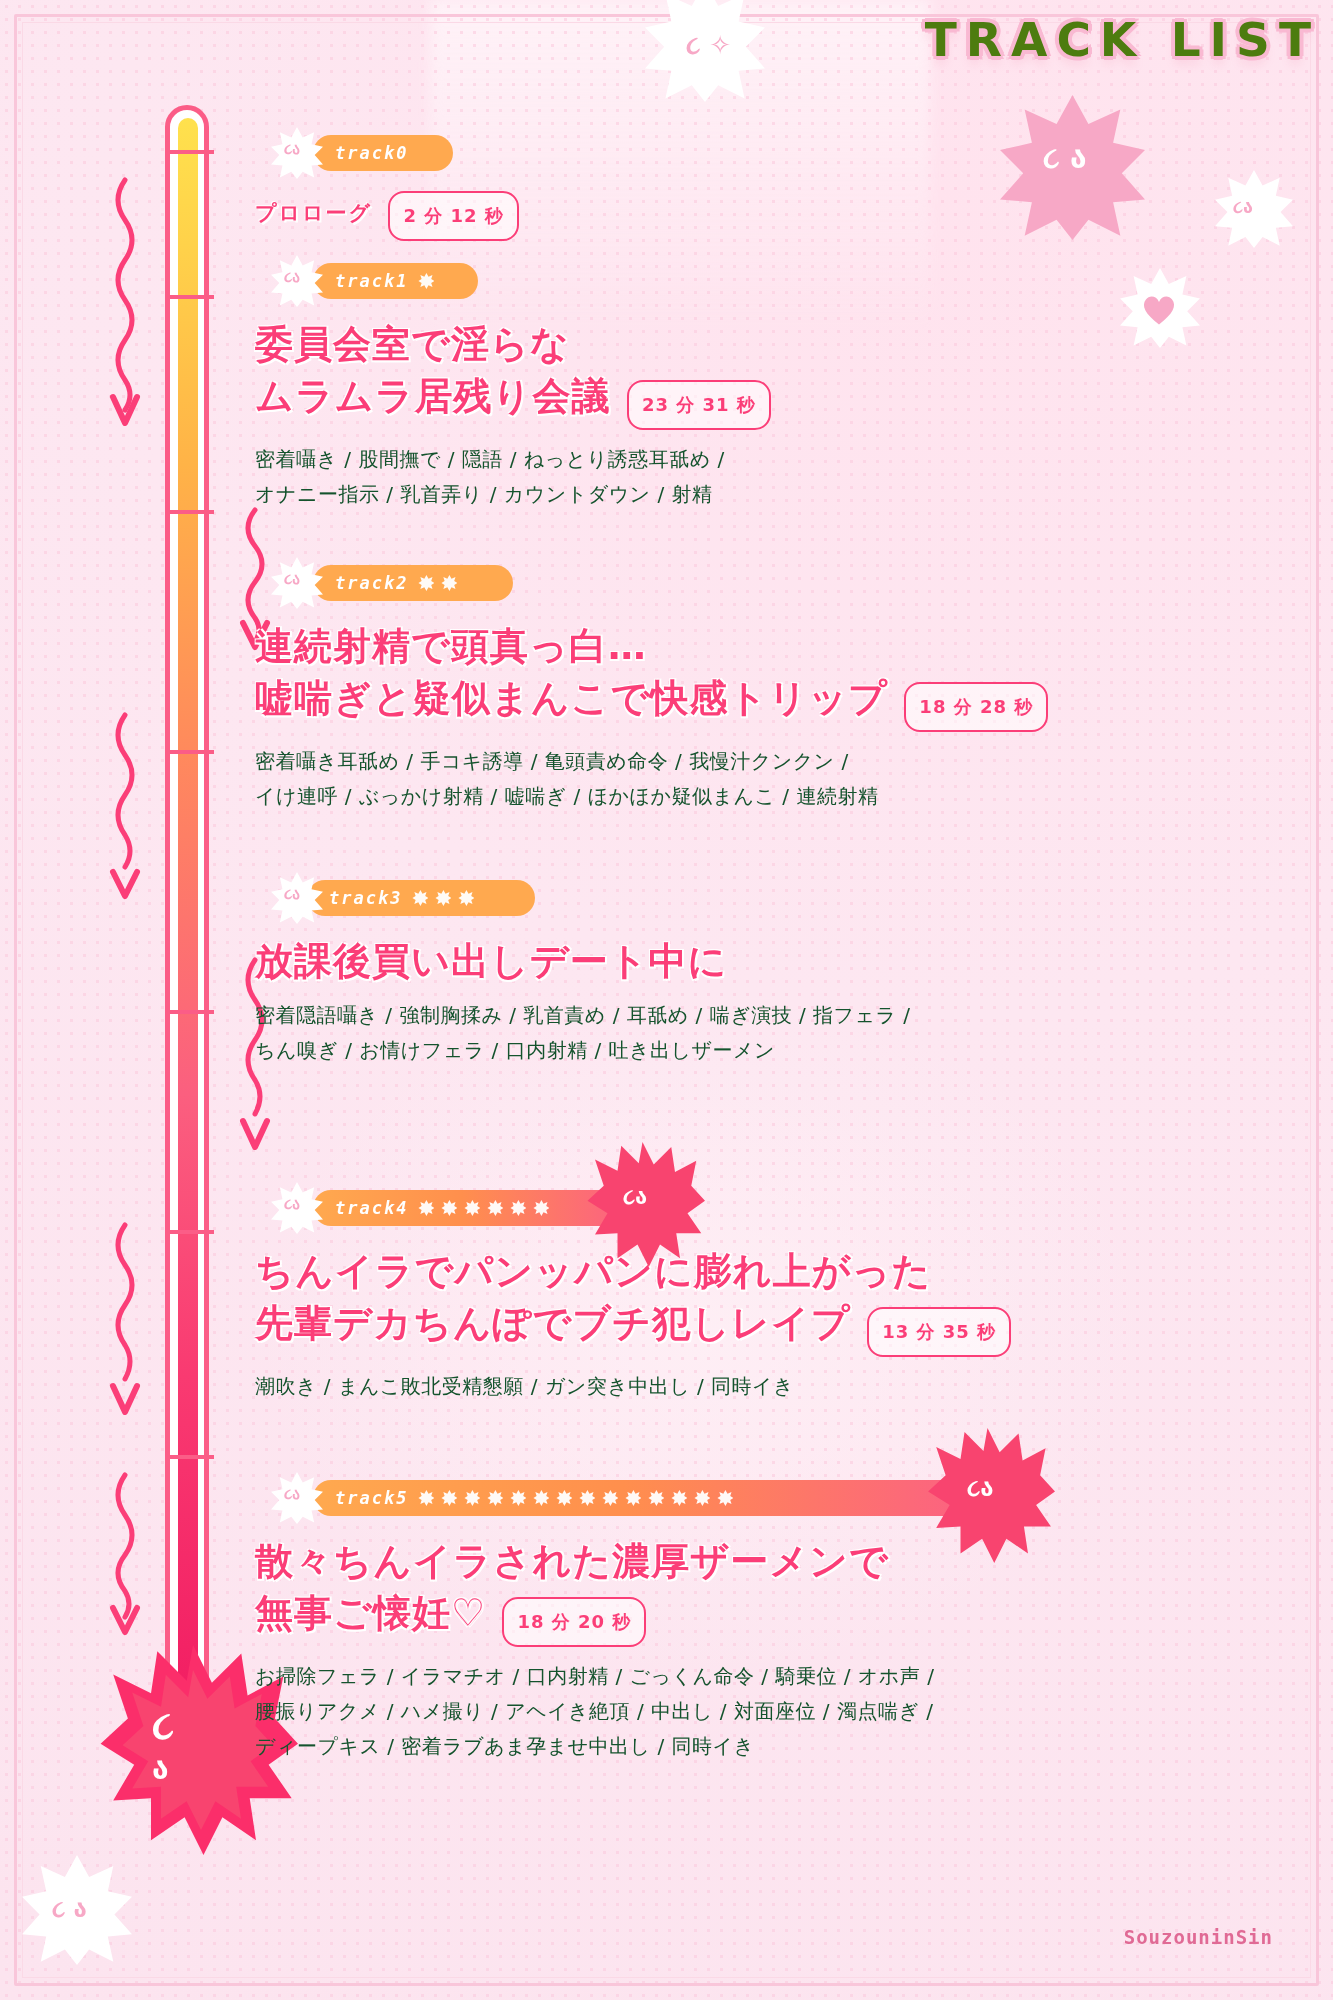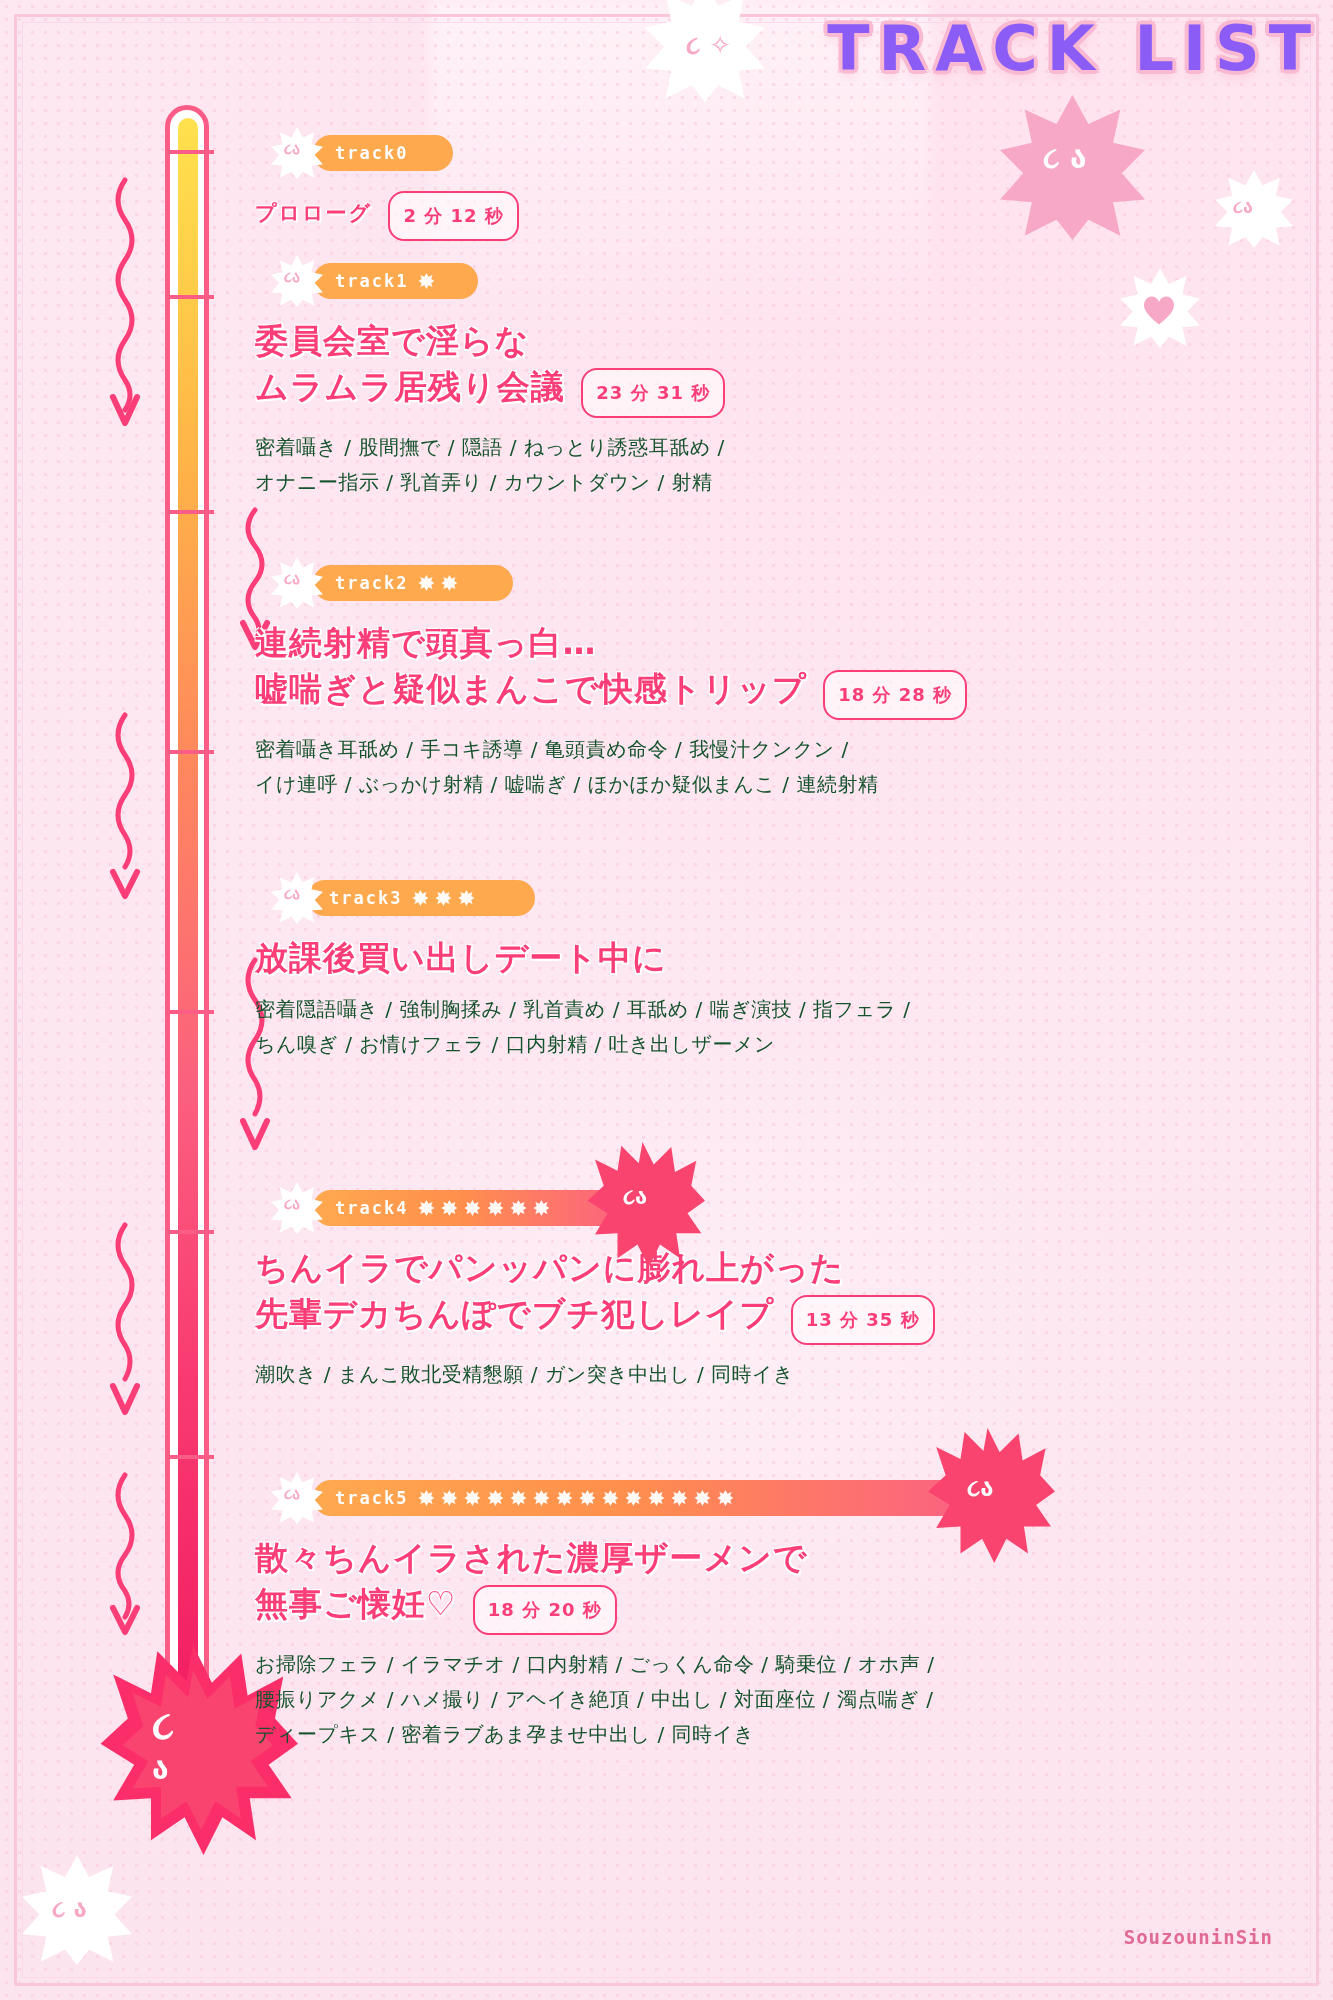--- a/index.html
+++ b/index.html
@@ -39,22 +39,22 @@
     border:1px solid #fbd9e6;pointer-events:none;
   }
 
   
   .title-bar{
     position:absolute;left:630px;top:10px;width:690px;height:80px;
   }
   .track-list-title{
     position:absolute;left:0;top:2px;width:690px;
     text-align:right;
-    font-size:62px;font-weight:bold;letter-spacing:9px;
-    color:#8b5cf6;
+    font-size:47px;font-weight:bold;letter-spacing:9px;
+    color:#4d7c0f;
     -webkit-text-stroke:0px;
     text-shadow:
       4px 0 0 #f9b9d2, -4px 0 0 #f9b9d2, 0 4px 0 #f9b9d2, 0 -4px 0 #f9b9d2,
       3px 3px 0 #f9b9d2, -3px 3px 0 #f9b9d2, 3px -3px 0 #f9b9d2, -3px -3px 0 #f9b9d2,
       0 8px 10px rgba(236,120,160,.18);
     font-family:"DejaVu Sans", sans-serif;
   }
 
   
   .star{
@@ -85,20 +85,21 @@
   }
 
   
   .track{position:absolute;}
   .badge-row{position:relative;height:42px;}
   .badge{
     position:absolute;left:58px;top:0;height:36px;
     background:#ffa94f;border-radius:18px;
     display:flex;align-items:center;padding:0 16px 0 22px;
     box-sizing:border-box;
+    font-style:italic;
   }
   .badge.grad{
     background:linear-gradient(90deg,#ffa94f 0%,#ff8f4d 45%,#fb5d87 100%);
   }
   .badge-label{
     color:#ffffff;font-size:17px;font-weight:bold;letter-spacing:2px;
     font-family:"DejaVu Sans Mono", monospace;
   }
   .badge-marks{
     display:flex;align-items:center;gap:7px;margin-left:10px;
@@ -123,21 +124,21 @@
   }
   .burst{
     position:absolute;width:110px;height:110px;background:#f8446f;
     clip-path:polygon(50% 0%,59% 18%,73% 4%,76% 24%,93% 15%,89% 35%,
                       100% 47%,86% 57%,97% 73%,77% 73%,80% 93%,64% 82%,
                       55% 100%,46% 82%,30% 93%,30% 73%,12% 74%,22% 57%,
                       6% 47%,19% 35%,12% 14%,30% 23%,33% 3%,47% 17%);
   }
 
   .t-title{
-    font-size:33px;font-weight:bold;color:#fb3e78;line-height:1.32;
+    font-size:38px;font-weight:bold;color:#fb3e78;line-height:1.32;
     font-family:"DejaVu Sans", sans-serif;
     letter-spacing:1px;
     text-shadow:2px 2px 0 #ffffff, -1px -1px 0 #ffffff, 2px -1px 0 #ffffff, -1px 2px 0 #ffffff;
   }
   .dur{
     display:inline-block;vertical-align:middle;
     border:2px solid #fb3e78;border-radius:16px;
     padding:11px 13px;margin-left:12px;
     font-size:18px;font-weight:bold;color:#fb3e78;background:rgba(255,255,255,.55);
     letter-spacing:1px;

